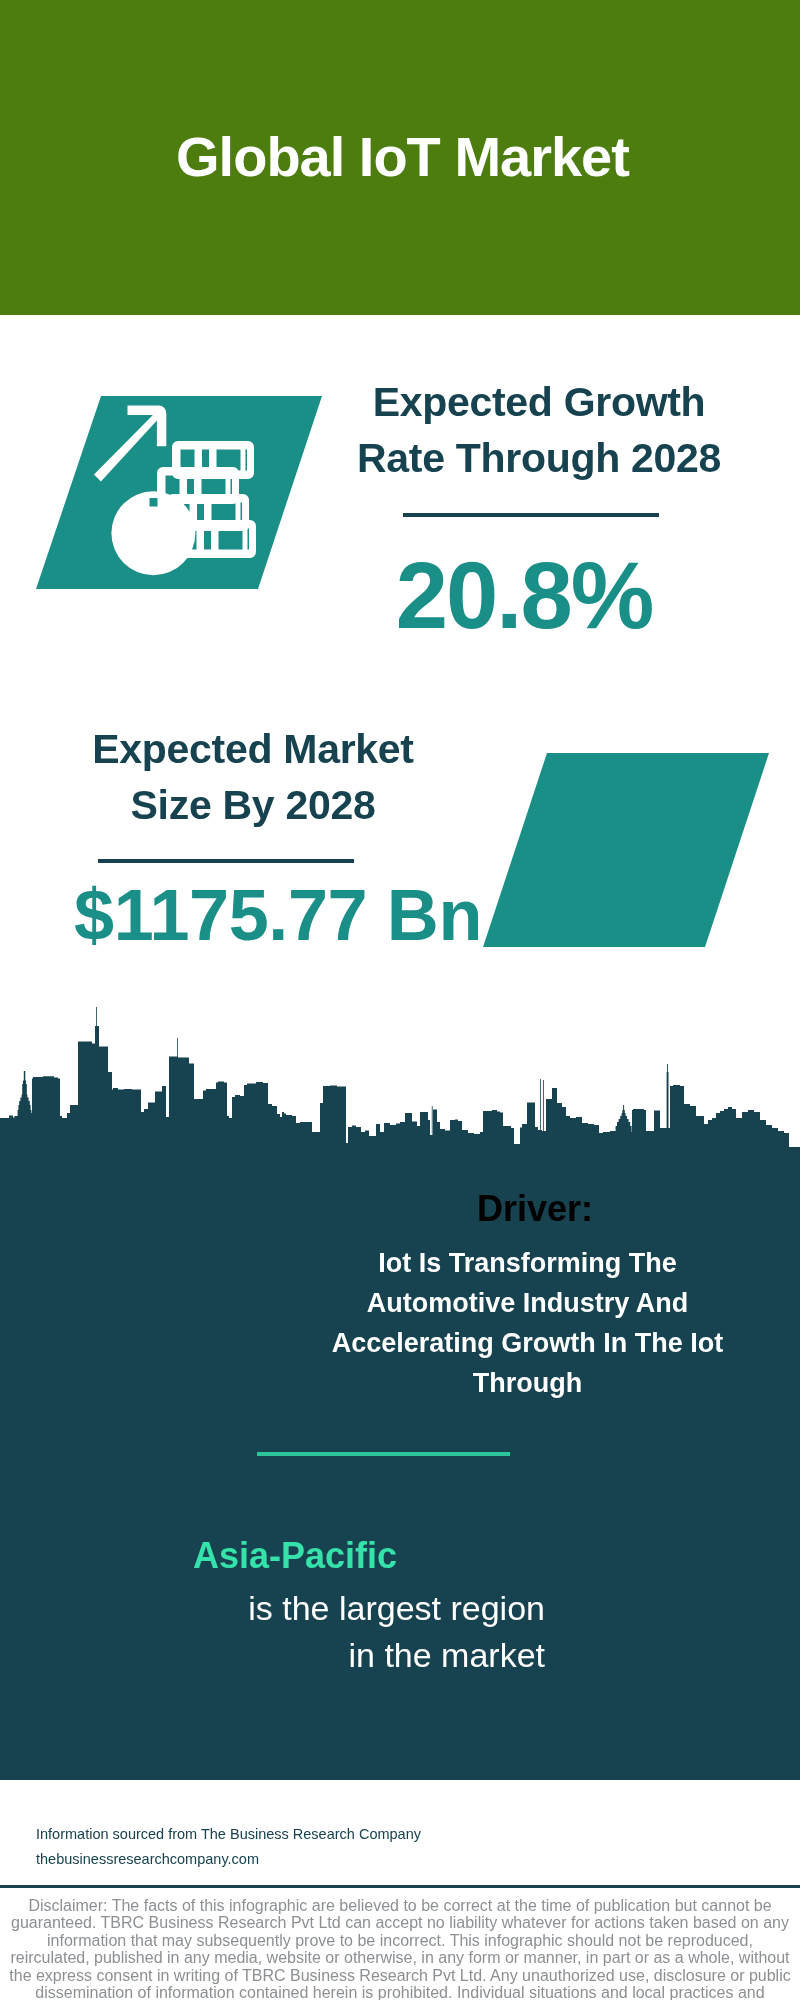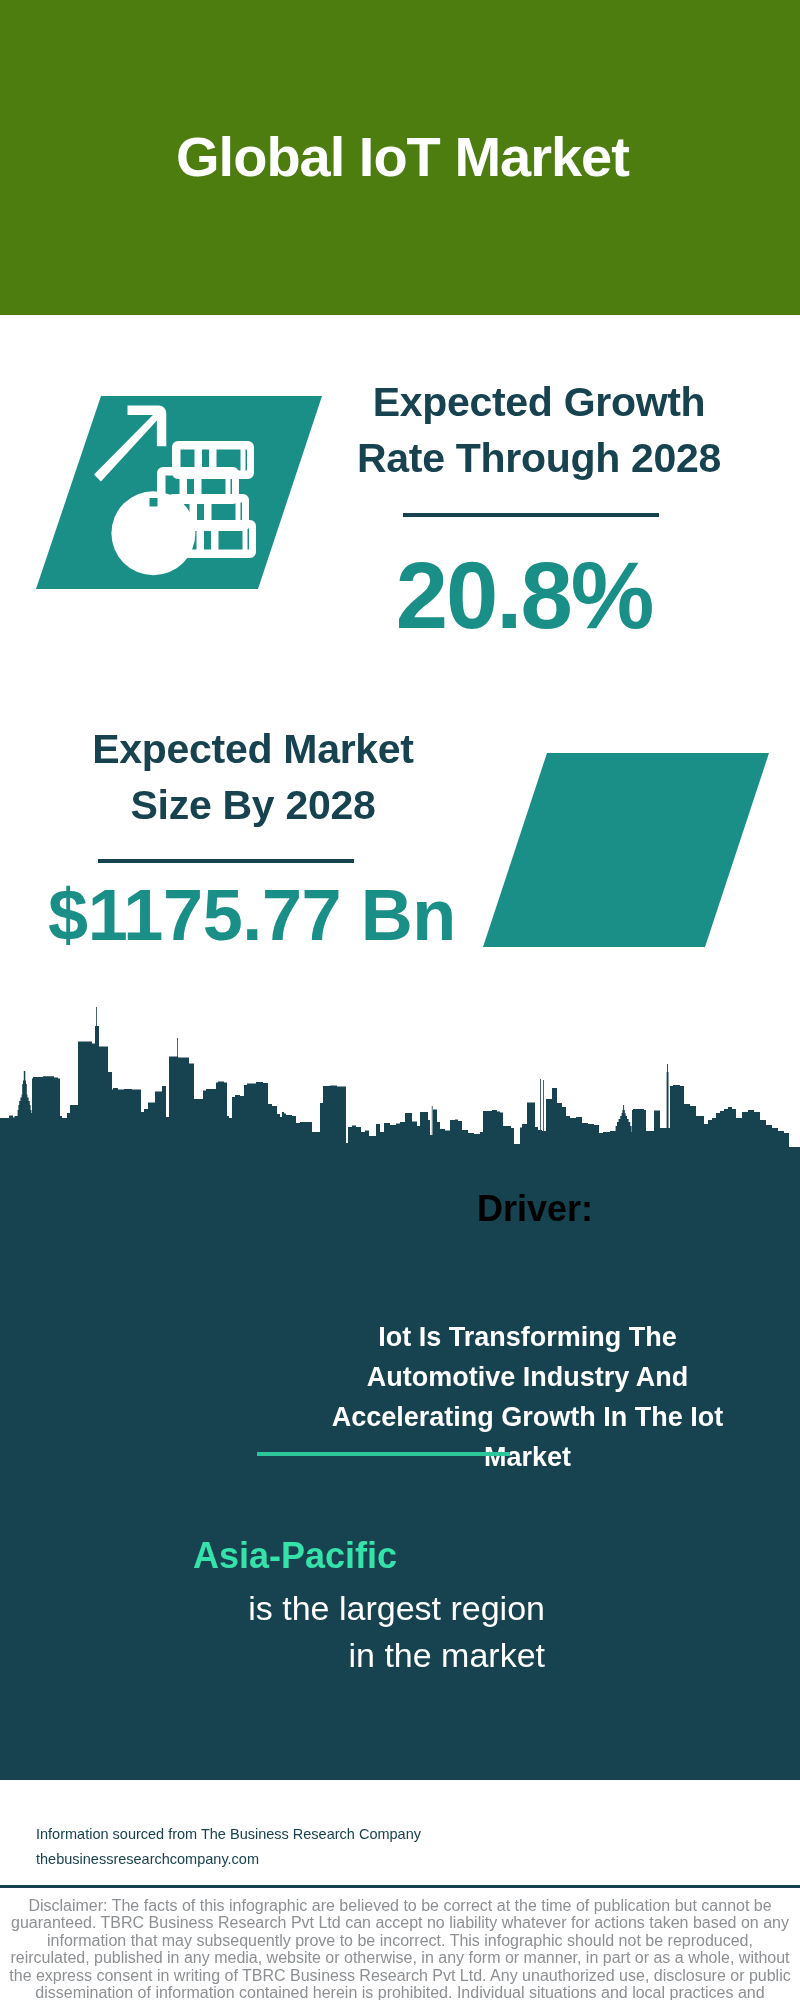--- a/index.html
+++ b/index.html
@@ -78,33 +78,33 @@
 
   <svg class="para" style="left:475px;top:747px;width:305px;height:208px;background:none;" viewBox="0 0 305 208">
     <polygon points="72,6 294,6 230,200 8,200" fill="#1A8F87"></polygon>
   </svg>
 
   <div class="stat-head" style="left:53px;top:721px;width:400px;">
     <div>Expected Market</div>
     <div>Size By 2028</div>
   </div>
   <div class="stat-rule" style="left:98px;top:859px;width:256px;"></div>
-  <div class="stat-val" style="left:22px;top:873px;width:460px;font-size:72px;line-height:84px;letter-spacing:-0.4px;white-space:nowrap;">$1175.77 Bn</div>
+  <div class="stat-val" style="left:22px;top:873px;width:460px;font-size:72px;line-height:84px;letter-spacing:-0.4px;white-space:nowrap;text-align:right;">$1175.77 Bn</div>
 
   <div class="darkbody"></div>
   <svg class="skyline" viewBox="0 0 800 160" preserveAspectRatio="none">
     <path id="skypath" fill="#17424F" d="M0 118H9V160H0ZM9 115.5H13V160H9ZM13 117.5H18V160H13ZM18 120H21V160H18ZM23.8 71H25.3V160H23.8ZM23.0 80.5H26.0V160H23.0ZM22.2 84H26.8V160H22.2ZM23.2 87.5H25.8V160H23.2ZM22.6 90H26.4V160H22.6ZM23.4 92.5H25.6V160H23.4ZM21.6 94.5H27.4V160H21.6ZM20.4 97.5H28.6V160H20.4ZM19.2 101H29.8V160H19.2ZM18.4 105H30.6V160H18.4ZM17.6 110H31.4V160H17.6ZM14.5 116H32.5V160H14.5ZM32 78.5H60V160H32ZM33 77H43V160H33ZM43 76.2H54V160H43ZM54 77.5H58V160H54ZM30 113H33V160H30ZM60 116H62V160H60ZM62 118H64V160H62ZM64 122H67V160H64ZM67 113H70V160H67ZM70 105H78V160H70ZM62 118H70V160H62ZM78 41.5H92V160H78ZM92 43.5H97V160H92ZM95 26H99V160H95ZM96.0 7H96.8V160H96.0ZM99 46.5H105V160H99ZM105 46.5H108V160H105ZM108 72H112V160H108ZM112 89.5H124V160H112ZM113 88H118V160H113ZM124 89H132V160H124ZM132 89.5H141V160H132ZM141 112H144V160H141ZM144 109H148V160H144ZM148 102.5H155V160H148ZM155 91.5H162V160H155ZM162 86H166V160H162ZM166 117H169V160H166ZM169 56.5H178V160H169ZM178 57.5H189V160H178ZM189 63.5H194V160H189ZM177.2 38H178.0V160H177.2ZM194 99H200V160H194ZM200 99H203V160H200ZM203 90.5H206V160H203ZM206 89H216V160H206ZM216 82.5H227V160H216ZM218 81.5H224V160H218ZM227 116H229V160H227ZM229 118H232V160H229ZM232 97H235V160H232ZM235 95H240V160H235ZM240 96H244V160H240ZM244 85H247V160H244ZM247 83.5H256V160H247ZM256 82H263V160H256ZM263 83H268V160H263ZM268 104H272V160H268ZM272 106H277V160H272ZM277 114H280V160H277ZM280 117H282V160H280ZM282 112H284V160H282ZM284 113.5H286V160H284ZM286 115H292V160H286ZM292 116H296V160H292ZM296 123H300V160H296ZM300 122H312V160H300ZM312 132H320V160H312ZM320 103H323V160H320ZM323 86H330V160H323ZM330 85.5H337V160H330ZM337 86.5H346V160H337ZM346 143H348V160H346ZM348 127H352V160H348ZM352 125.5H356V160H352ZM356 127H361V160H356ZM361 132H365V160H361ZM365 130.5H369V160H365ZM369 136H376V160H369ZM376 124H380V160H376ZM380 132H384V160H380ZM384 123H390V160H384ZM390 125H396V160H390ZM396 123.5H400V160H396ZM400 122H405V160H400ZM405 113H412V160H405ZM412 121.5H417V160H412ZM417 126H420V160H417ZM420 112H428V160H420ZM428 120H430V160H428ZM430 135H433V160H430ZM433 109.5H437V160H433ZM431.8 106H432.6V160H431.8ZM437 122H440V160H437ZM440 129H445V160H440ZM445 130.5H450V160H445ZM450 120H455V160H450ZM455 119.5H458V160H455ZM458 121H462V160H458ZM462 130H468V160H462ZM468 133H474V160H468ZM474 134H480V160H474ZM480 132H483V160H480ZM483 111H492V160H483ZM492 110H497V160H492ZM497 111.5H500V160H497ZM500 112.5H503V160H500ZM503 126H511V160H503ZM511 128H514V160H511ZM514 144H520V160H514ZM520 127.5H522V160H520ZM522 124H527V160H522ZM527 102.5H535V160H527ZM535 127H538V160H535ZM538 130H542V160H538ZM542 131H546V160H542ZM546 99H552V160H546ZM552 88H557V160H552ZM540.2 79H541.0V160H540.2ZM543.0 80H543.8V160H543.0ZM557 103H562V160H557ZM562 107H566V160H562ZM566 116H570V160H566ZM570 118H576V160H570ZM576 117H582V160H576ZM582 123H588V160H582ZM588 124H594V160H588ZM594 125H599V160H594ZM599 133H603V160H599ZM603 132H610V160H603ZM610 131H616V160H610ZM616 129H621V160H616ZM621 131H628V160H621ZM628 132H634V160H628ZM634 131H641V160H634ZM623.1 105H624.1V160H623.1ZM622.4 110H624.8V160H622.4ZM621.6 113H625.6V160H621.6ZM620.2 116H627.0V160H620.2ZM618.6 119H628.6V160H618.6ZM617.0 122H630.2V160H617.0ZM615.6 126H631.6V160H615.6ZM632 110H646V160H632ZM633 109H644V160H633ZM646 131H654V160H646ZM654 110.5H660V160H654ZM660 128H670V160H660ZM670 86H684V160H670ZM673 85H680V160H673ZM667.1 64H668.0V160H667.1ZM666.6 72H668.5V160H666.6ZM684 104H690V160H684ZM690 106H696V160H690ZM696 116H700V160H696ZM700 116H704V160H700ZM704 124H708V160H704ZM708 120H712V160H708ZM712 118H716V160H712ZM716 113H720V160H716ZM720 111H724V160H720ZM724 109H728V160H724ZM728 107H732V160H728ZM732 109H736V160H732ZM736 118H742V160H736ZM742 112H748V160H742ZM748 110H754V160H748ZM754 112H760V160H754ZM760 120H766V160H760ZM766 125H772V160H766ZM772 128H778V160H772ZM778 131H784V160H778ZM784 133H789V160H784ZM789 155H800V160H789Z"></path>
   </svg>
 
   <div class="driver-title" style="left:290px;top:1188px;width:490px;">Driver:</div>
-  <div class="driver-body" style="left:275px;top:1317px;width:505px;">
+  <div class="driver-body" style="left:275px;top:1243px;width:505px;">
     <div>Iot Is Transforming The</div>
     <div>Automotive Industry And</div>
     <div>Accelerating Growth In The Iot</div>
-    <div>Market</div>
+    <div>Through</div>
   </div>
   <div class="mid-rule" style="left:257px;top:1452px;width:253px;height:4px;"></div>
 
   <div class="apac-1" style="left:45px;top:1535px;width:500px;">Asia-Pacific</div>
   <div class="apac-2" style="left:45px;top:1585px;width:500px;">
     <div>is the largest region</div>
     <div>in the market</div>
   </div>
 
   <div class="footer-src" style="left:36px;top:1822px;width:440px;">

